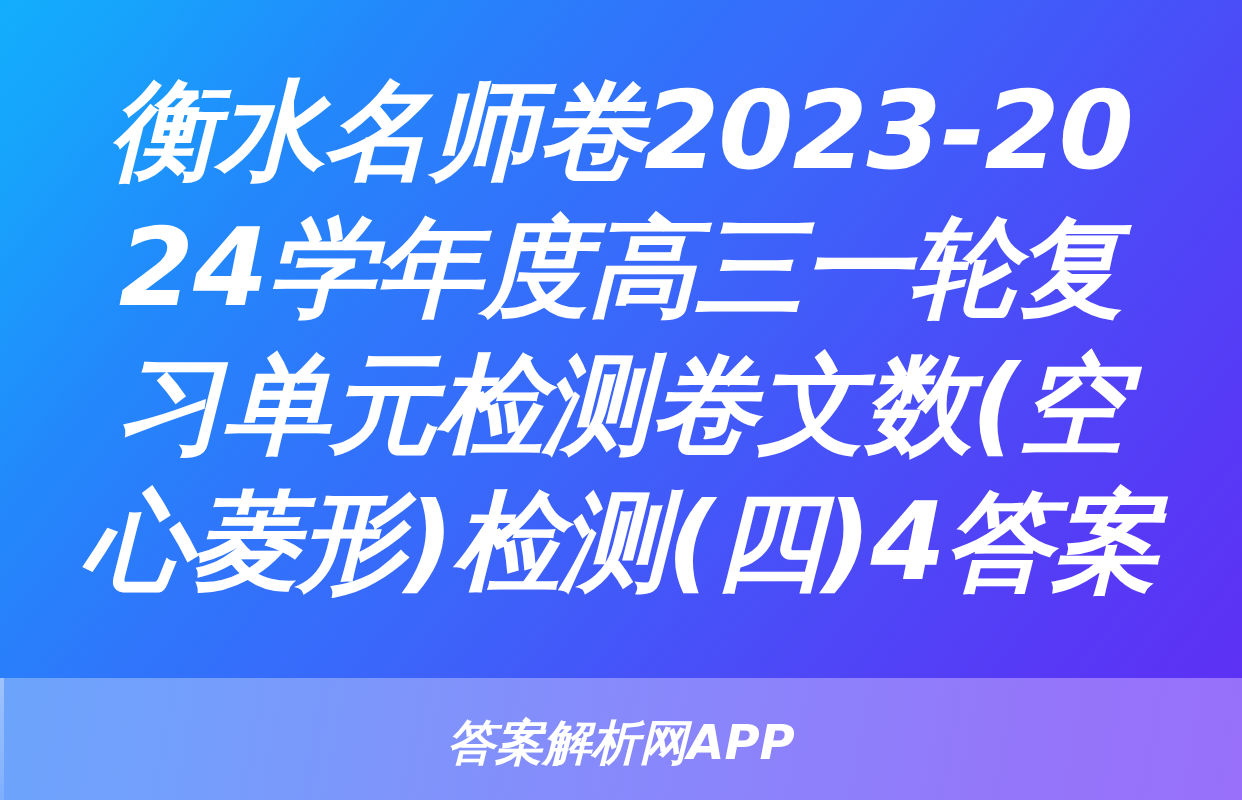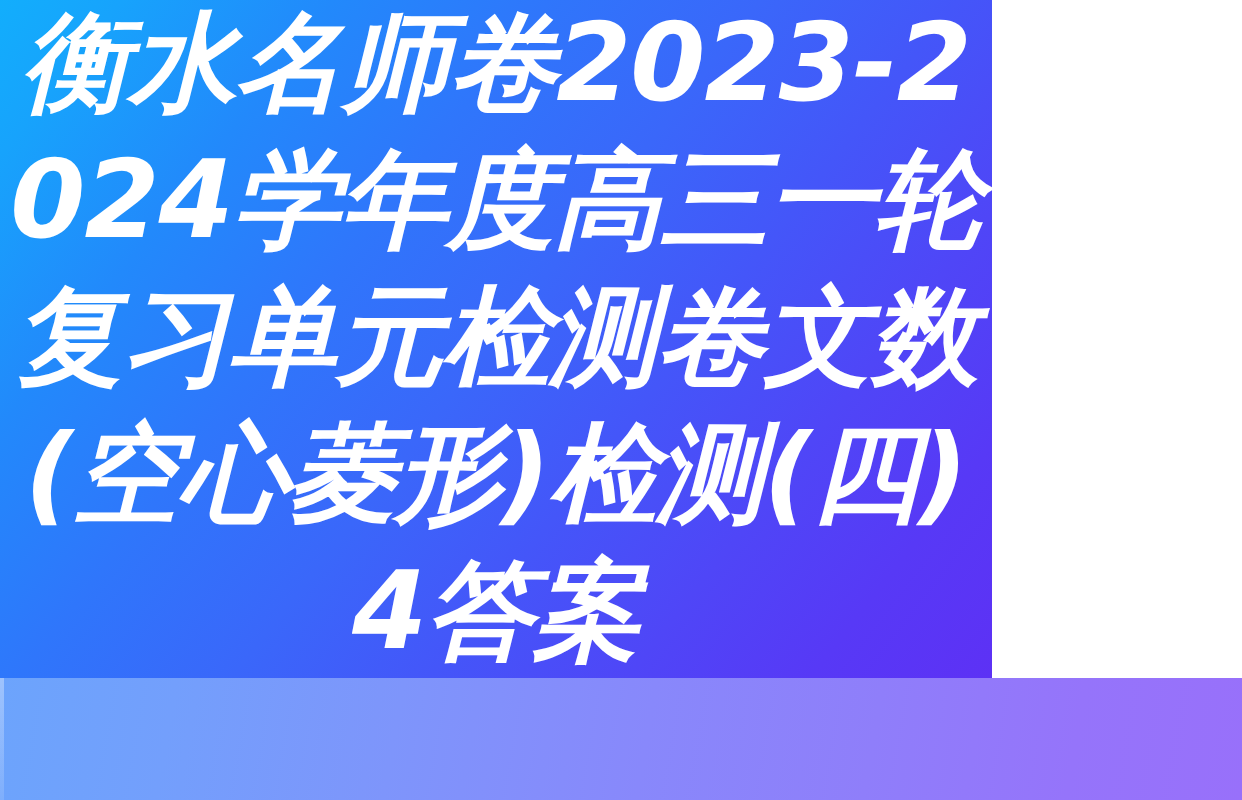--- a/index.html
+++ b/index.html
@@ -21,21 +21,21 @@
     width: 1242px;
     height: 800px;
     overflow: hidden;
     display: flex;
     flex-direction: column;
   }
 
   
   .hero {
     position: relative;
-    width: 992px;
+    width: 1242px;
     height: 678px;
     box-sizing: border-box;
     background: linear-gradient(128deg,
         #12AEFC 0%,
         #17A3FC 8%,
         #2289FB 22%,
         #2F76FB 36%,
         #3A67FA 50%,
         #4456F9 63%,
         #4F46F7 76%,
@@ -117,15 +117,16 @@
 <body>
 
 <div class="poster">
 
   <div class="hero">
     <h1 class="hero-title">衡水名师卷2023-2024学年度高三一轮复习单元检测卷文数(空心菱形)检测(四)4答案</h1>
   </div>
 
   <div class="footer">
     <span class="footer-left-edge"></span>
+    <div class="footer-brand">答案解析网APP</div>
   </div>
 
 </div>
 
 </body></html>

